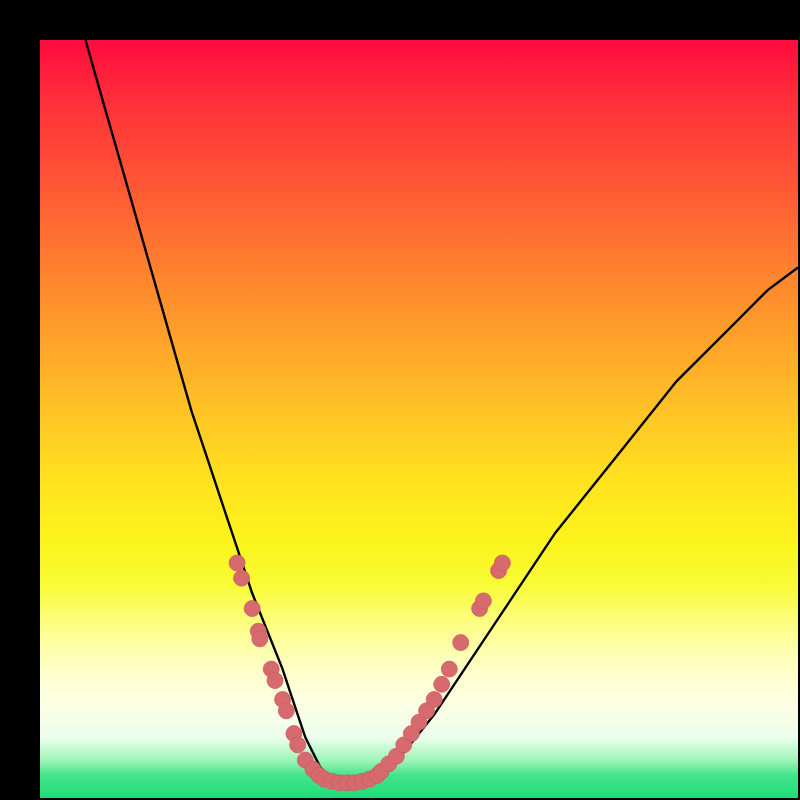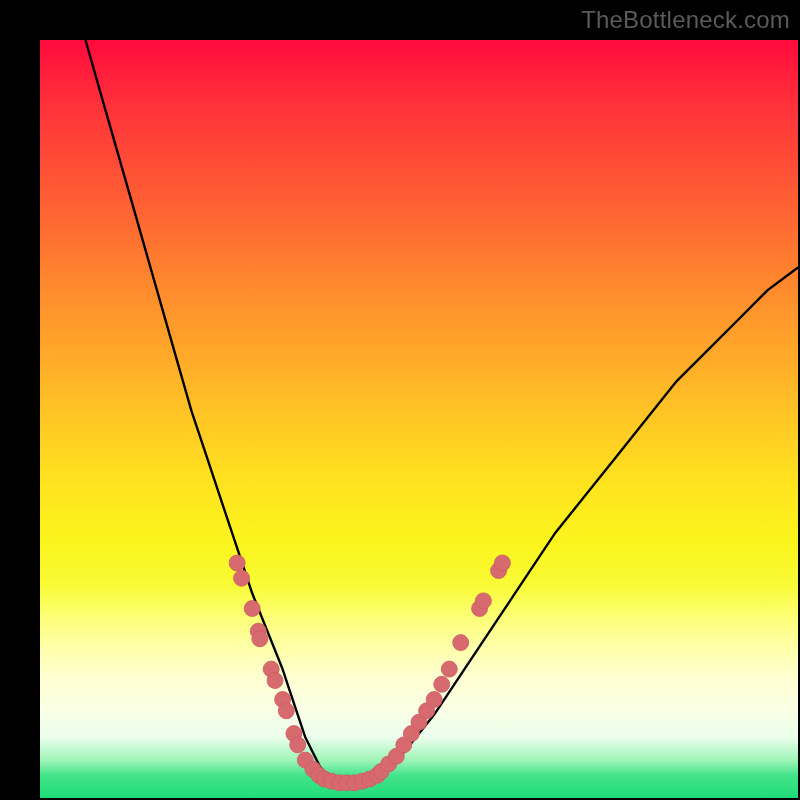--- a/index.html
+++ b/index.html
@@ -66,21 +66,20 @@
   .marker {
     fill: #d76a6f;
     stroke: #cf5b60;
     stroke-width: 0.8;
   }
 </style>
 </head>
 <body>
 
 <div class="frame">
-  <div class="watermark">TheBottleneck.com</div>
 
   <div class="plot-area">
     <svg class="overlay" viewBox="0 0 758 758" preserveAspectRatio="none">
       <path id="curve-path" class="curve" d="M45.5 0.0 L60.6 53.1 L75.8 106.1 L91.0 159.2 L106.1 212.2 L121.3 265.3 L136.4 318.4 L151.6 371.4 L166.8 416.9 L181.9 462.4 L197.1 507.9 L212.2 553.3 L227.4 591.2 L242.6 629.1 L250.1 651.9 L257.7 674.6 L265.3 697.4 L272.9 712.5 L280.5 727.7 L288.0 735.3 L295.6 742.8 L303.2 742.8 L318.4 742.8 L341.1 735.3 L363.8 712.5 L394.2 674.6 L424.5 629.1 L454.8 583.7 L485.1 538.2 L515.4 492.7 L545.8 454.8 L576.1 416.9 L606.4 379.0 L636.7 341.1 L667.0 310.8 L697.4 280.5 L727.7 250.1 L758.0 227.4"></path>
       <g id="markers-group">
           <circle cx="197.1" cy="523.0" r="8" class="marker"></circle>
           <circle cx="201.6" cy="538.2" r="8" class="marker"></circle>
           <circle cx="212.2" cy="568.5" r="8" class="marker"></circle>
           <circle cx="218.3" cy="591.2" r="8" class="marker"></circle>
           <circle cx="219.8" cy="598.8" r="8" class="marker"></circle>

